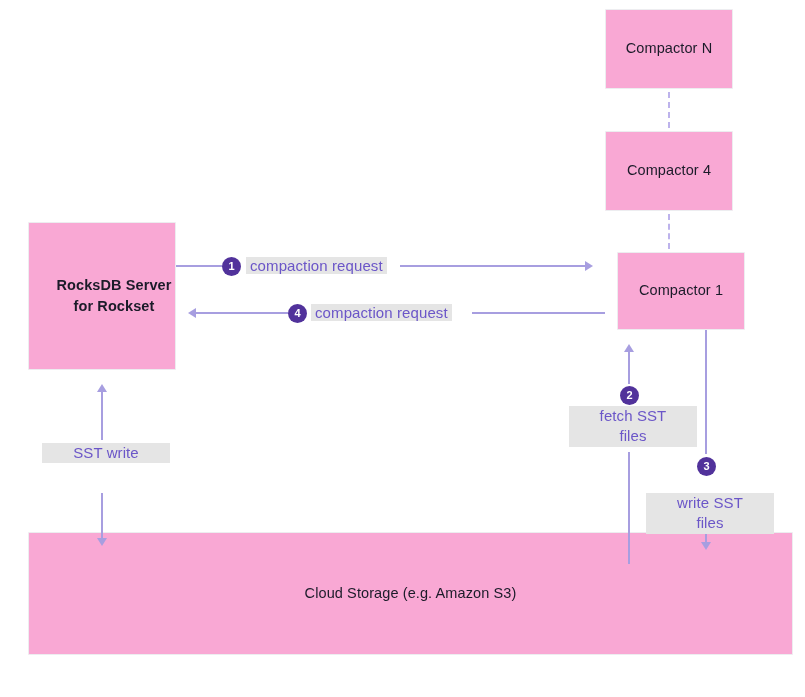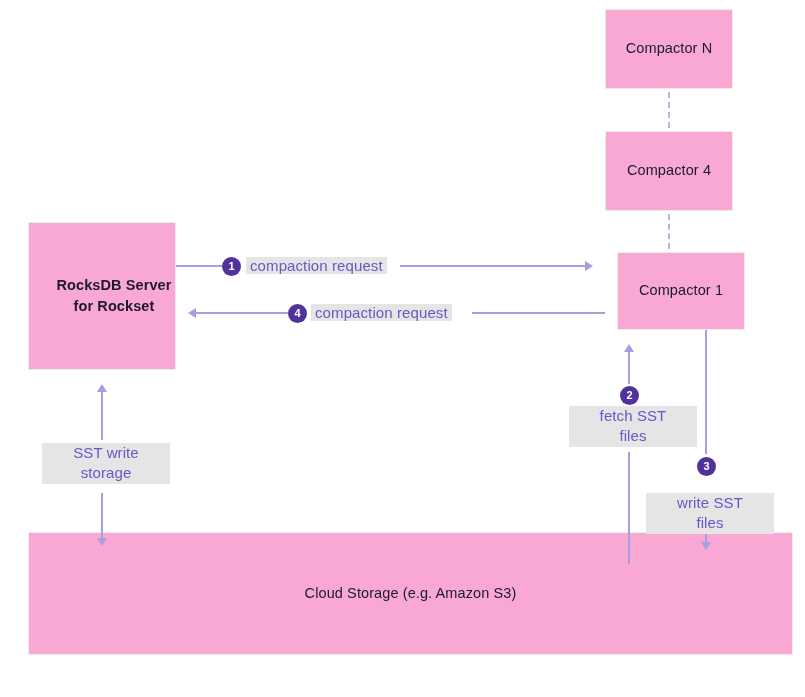--- a/index.html
+++ b/index.html
@@ -184,16 +184,15 @@
     <div>write SST</div>
     <div>files</div>
   </div>
 
   <div class="vline" style="left:101px; top:392px; height:48px;"></div>
   <div class="vline" style="left:101px; top:493px; height:46px;"></div>
   <div class="arrow-up" style="left:97px; top:384px;"></div>
   <div class="arrow-down" style="left:97px; top:538px;"></div>
   <div class="edge-label stacked label-chip" style="left:42px; top:443px;">
     <div>SST write</div>
-    <div>storage</div>
   </div>
 
 </div>
 
 </body></html>

